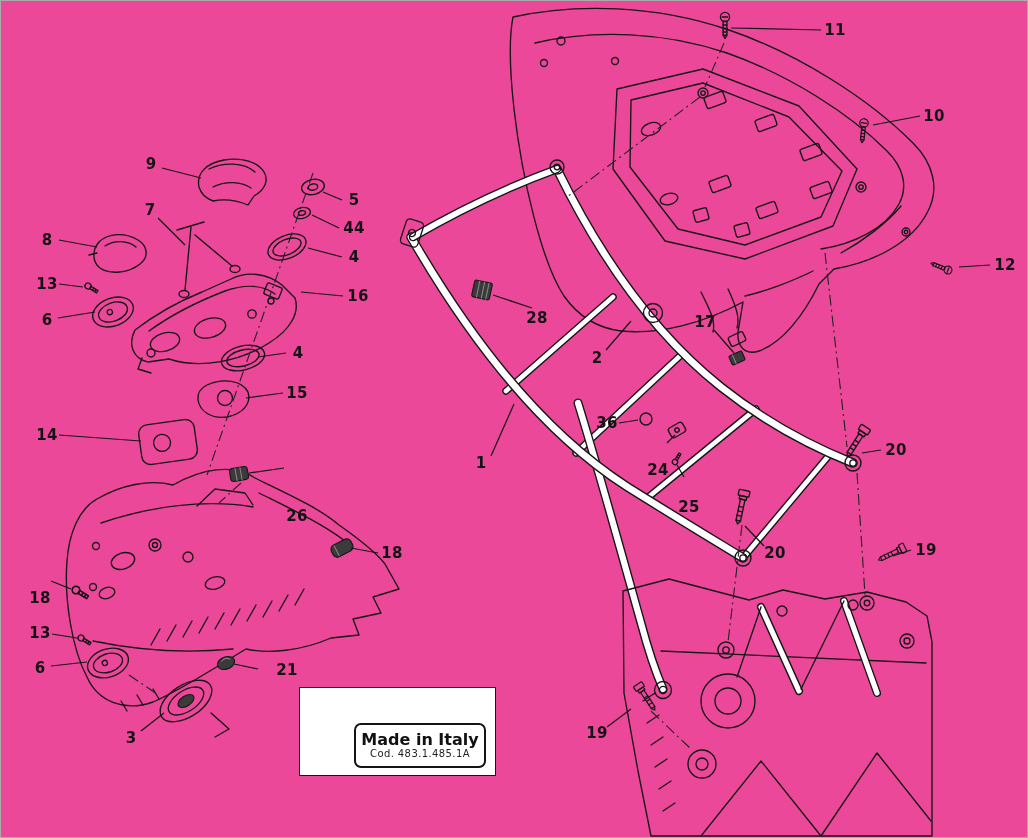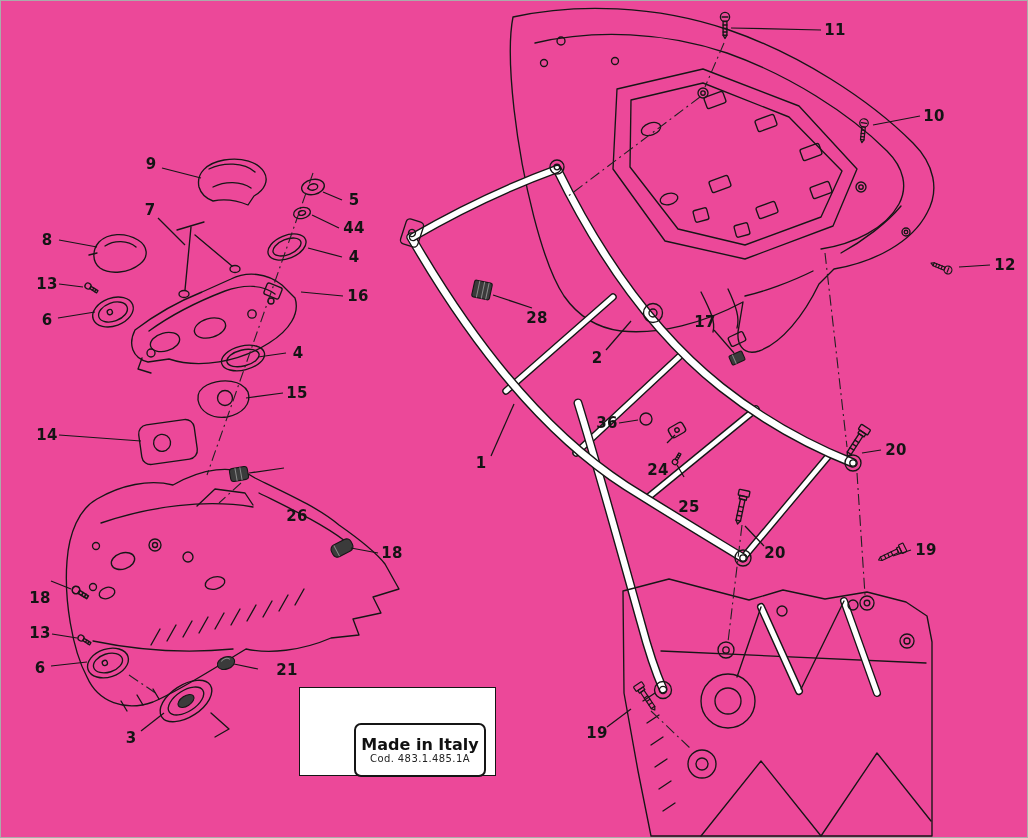--- a/index.html
+++ b/index.html
@@ -9,21 +9,21 @@
   svg{position:absolute;left:0;top:0;}
   .ln{stroke:var(--ink,#161616);fill:none;stroke-width:1.35;stroke-linejoin:round;stroke-linecap:round;}
   .tube{stroke:var(--ink,#161616);fill:none;stroke-linecap:round;}
   .tubew{stroke:#fff;fill:none;stroke-linecap:round;}
   .dk{fill:#3b3b3b;stroke:var(--ink,#161616);stroke-width:1.1;}
   .rib{stroke:#8a8a8a;stroke-width:1;fill:none;}
   .dash{stroke:#222;stroke-width:1.1;fill:none;stroke-dasharray:11 4 2 4;}
   .leader{stroke:var(--ink,#141414);stroke-width:1.25;}
   .callout{position:absolute;transform:translate(-50%,-50%);font-size:15px;font-weight:700;color:#141414;letter-spacing:.3px;white-space:nowrap;}
   .plate{position:absolute;left:298px;top:686px;width:197px;height:89px;border:1.6px solid #151515;background:#fff;box-sizing:border-box;}
-  .plate-inner{position:absolute;left:54px;top:35px;width:132px;height:54px;border:2.6px solid #151515;border-radius:7px;box-sizing:border-box;
+  .plate-inner{position:absolute;left:54px;top:35px;width:132px;height:45px;border:2.6px solid #151515;border-radius:7px;box-sizing:border-box;
     display:flex;flex-direction:column;align-items:center;justify-content:center;gap:1px;background:#fff;}
   .plate-title{font-size:16px;font-weight:bold;color:#111;line-height:1;}
   .plate-code{font-size:10px;color:#222;letter-spacing:.4px;line-height:1;}
 </style>
 </head>
 <body>
 
 <div class="stage">
 
   <svg width="1028" height="838" viewBox="0 0 1028 838">

